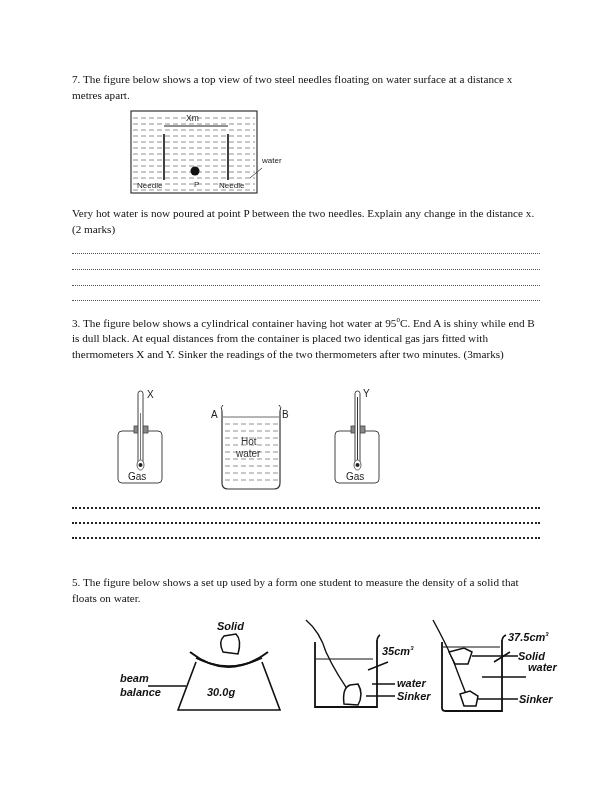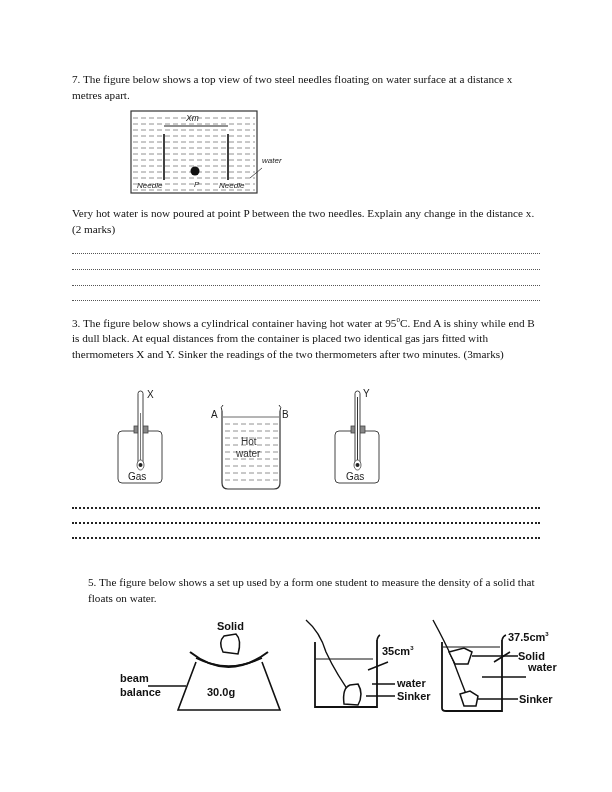--- a/index.html
+++ b/index.html
@@ -10,21 +10,21 @@
   .dots.fine { border-bottom: 1px dotted #555; }
   .dots.bold { border-bottom: 2px dotted #222; }
   .fig { position: absolute; }
   svg text { font-family: "Liberation Sans", sans-serif; }
 </style>
 </head>
 <body>
 
 <div class="p" style="top:72px;">7. The figure below shows a top view of two steel needles floating on water surface at a distance x metres apart.</div>
 
-<div class="fig" style="left:128px; top:108px;font-style:italic;">
+<div class="fig" style="left:128px; top:108px;">
   <svg width="170" height="92" viewBox="0 0 170 92">
     <rect x="3" y="3" width="126" height="82" fill="#fff" stroke="#333" stroke-width="1.2"></rect>
     <g stroke="#777" stroke-width="0.8" stroke-dasharray="5,3">
       <line x1="5" y1="10" x2="127" y2="10"></line>
         <line x1="5" y1="16" x2="127" y2="16"></line>
       <line x1="5" y1="22" x2="127" y2="22"></line>
         <line x1="5" y1="28" x2="127" y2="28"></line>
       <line x1="5" y1="34" x2="127" y2="34"></line>
         <line x1="5" y1="40" x2="127" y2="40"></line>
       <line x1="5" y1="46" x2="127" y2="46"></line>
@@ -102,23 +102,23 @@
       <text x="253" y="14" font-size="10" fill="#222">Y</text>
       <text x="236" y="97" font-size="10" fill="#222">Gas</text>
     </g>
   </svg>
 </div>
 
 <div class="dots bold" style="top:507px;"></div>
 <div class="dots bold" style="top:522px;"></div>
 <div class="dots bold" style="top:537px;"></div>
 
-<div class="p" style="top:575px;margin-left:16px;">5. The figure below shows a set up used by a form one student to measure the density of a solid that floats on water.</div>
+<div class="p" style="top:575px;">5. The figure below shows a set up used by a form one student to measure the density of a solid that floats on water.</div>
 
-<div class="fig" style="left:110px; top:612px;">
+<div class="fig" style="left:110px; top:612px;font-style:italic;">
   <svg width="480" height="105" viewBox="0 0 480 105">
 
     <g>
       <text x="107" y="18" font-size="11" font-weight="bold" fill="#111">Solid</text>
       <path d="M113 40 Q108 30 114 24 L126 22 Q132 28 128 42 Z" fill="#fff" stroke="#111" stroke-width="1.5"></path>
       <path d="M80 40 Q118 70 158 40" fill="none" stroke="#111" stroke-width="2"></path>
       <path d="M86 46 Q118 62 152 46" fill="none" stroke="#111" stroke-width="1.5"></path>
       <path d="M86 50 L68 98 L170 98 L152 50" fill="none" stroke="#111" stroke-width="1.6"></path>
       <line x1="38" y1="74" x2="76" y2="74" stroke="#111" stroke-width="1.4"></line>
       <text x="10" y="70" font-size="11" font-weight="bold" fill="#111">beam</text>

